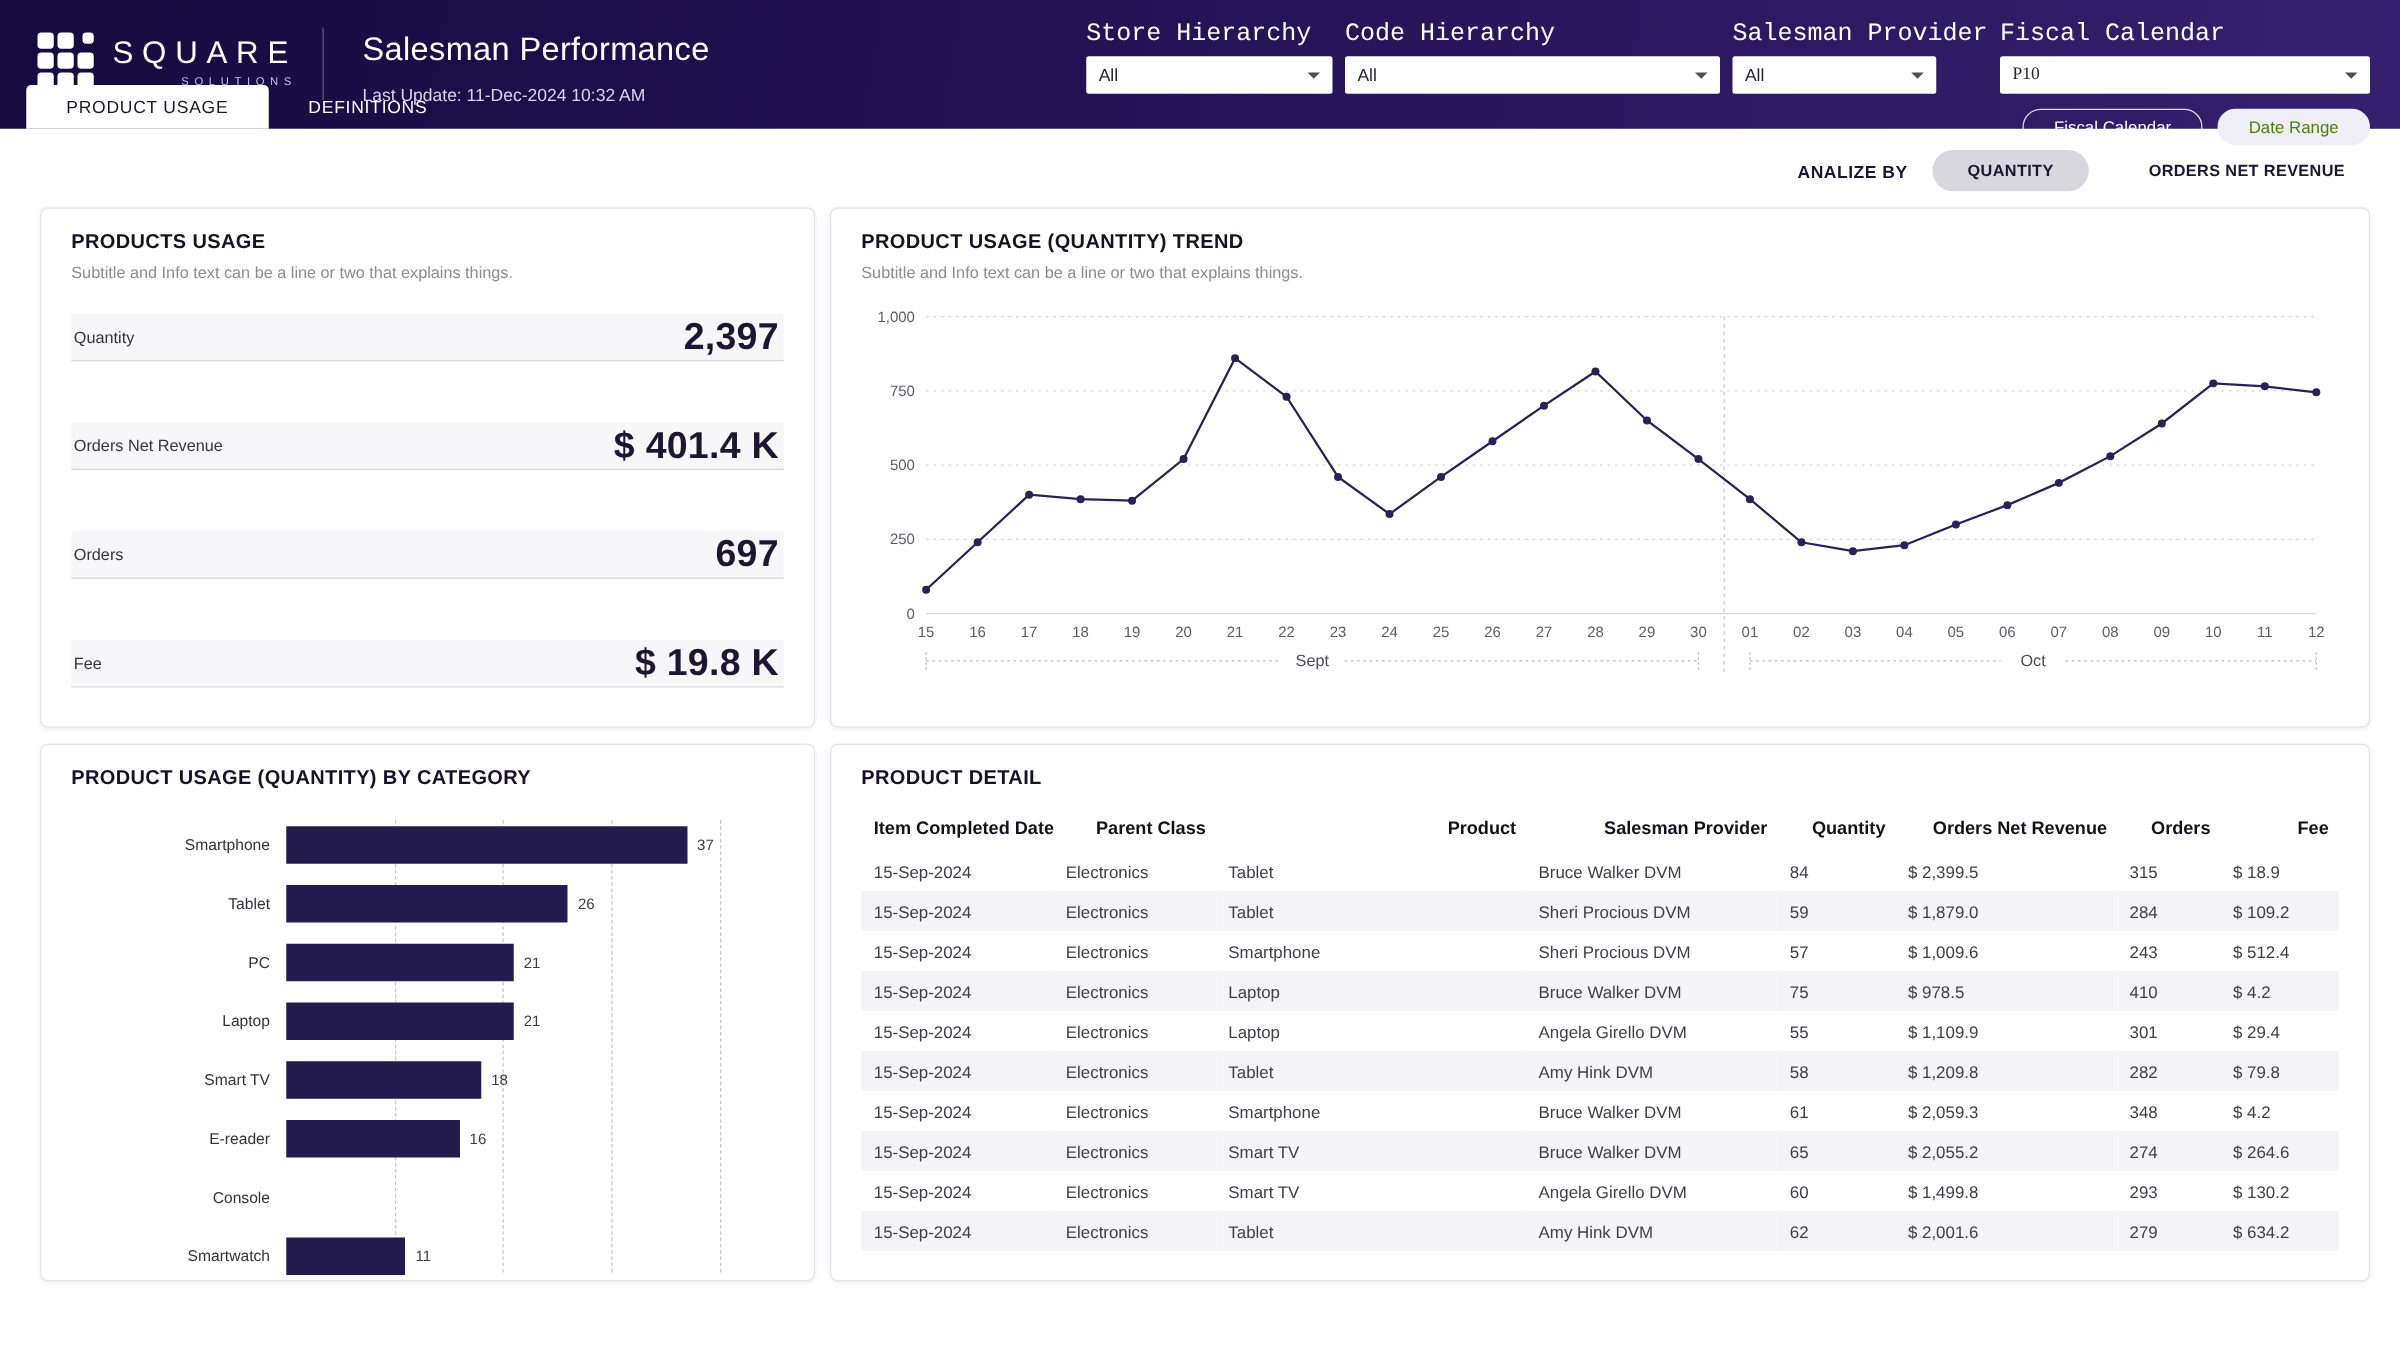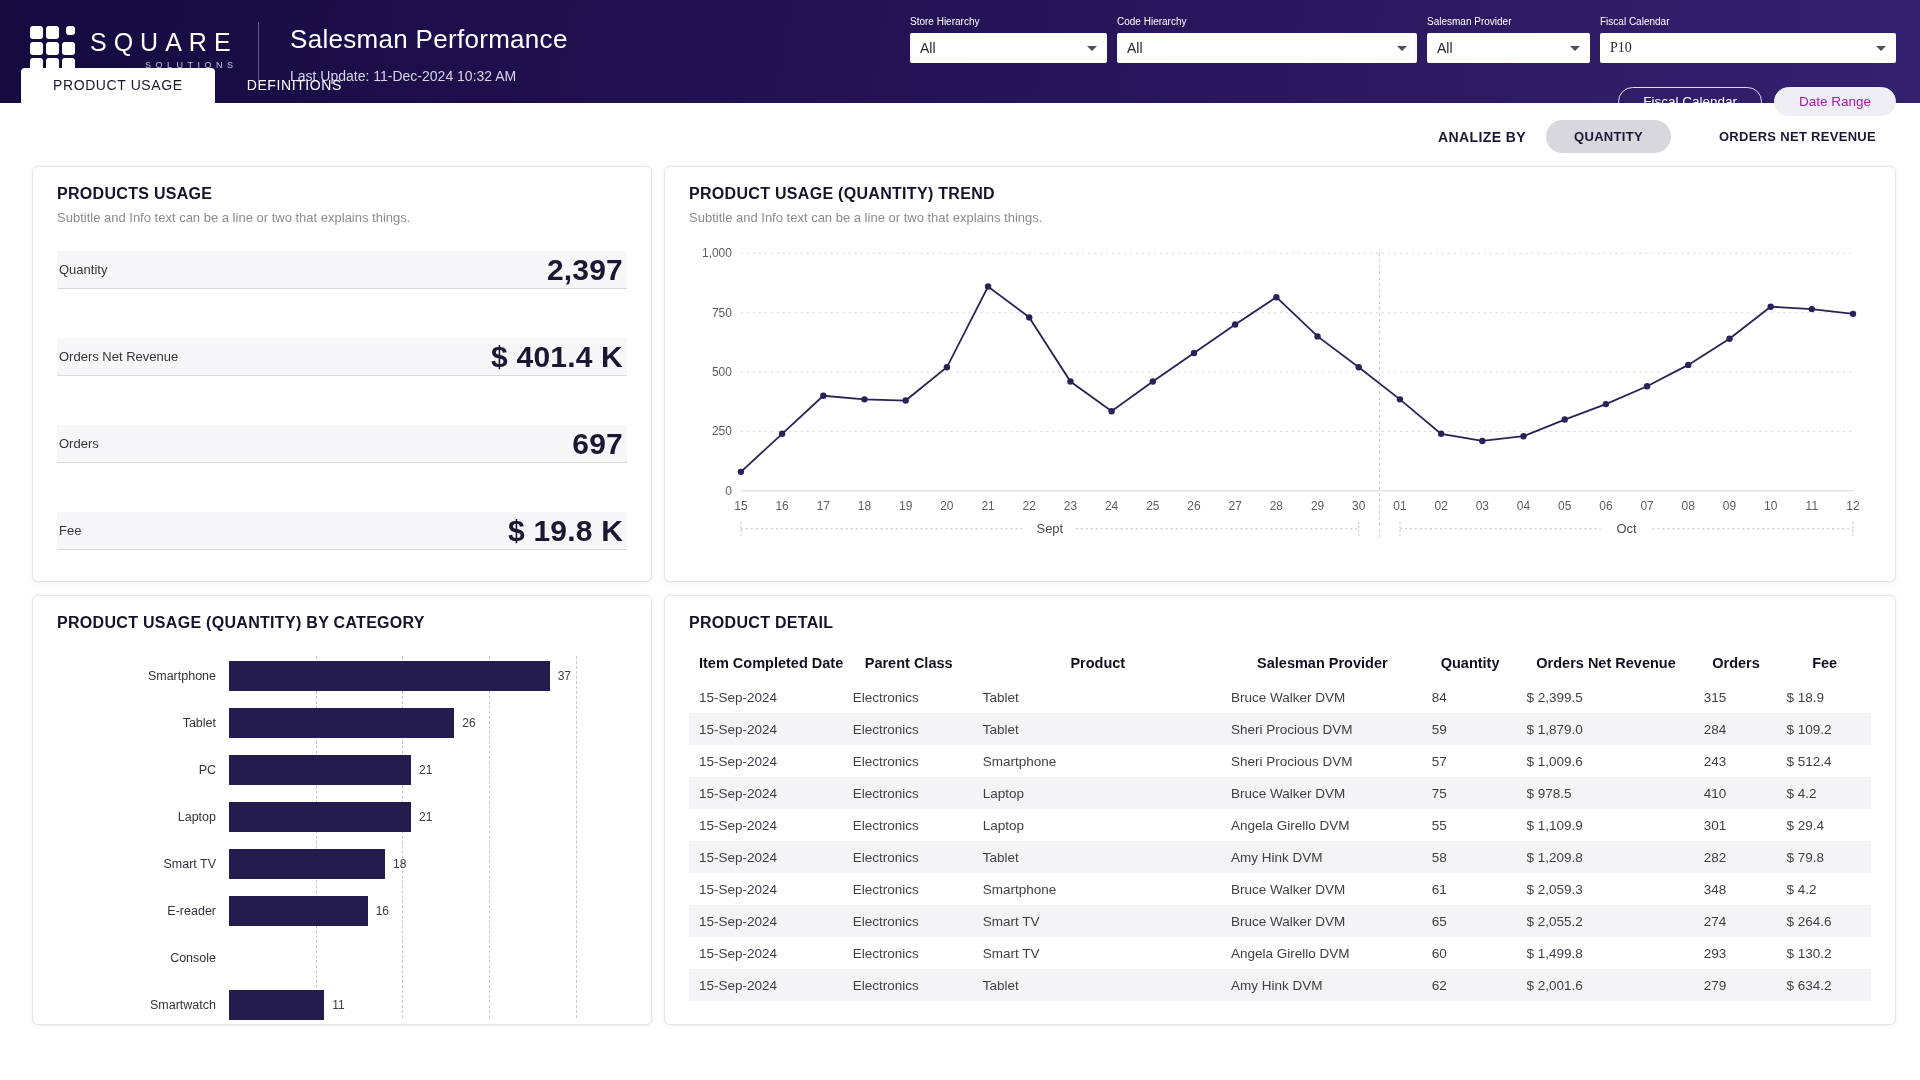--- a/index.html
+++ b/index.html
@@ -21,32 +21,32 @@
   .logo-tile { background: #ffffff; border-radius: 3px; }
   .logo-tile.small { width: 9px; height: 9px; align-self: start; justify-self: end; }
   .logo-name { font-size: 25px; letter-spacing: 7px; color: #ffffff; font-weight: 400; }
   .logo-tagline { font-size: 9px; letter-spacing: 4.5px; color: #c9c3e2; text-align: right; margin-top: 3px; }
   .header-divider { position: absolute; left: 258px; top: 22px; width: 1px; height: 58px; background: rgba(255,255,255,0.3); }
   .title-block { position: absolute; left: 290px; top: 24px; }
   .page-title { font-size: 26px; font-weight: 500; color: #ffffff; letter-spacing: 0.3px; }
   .last-update { font-size: 14px; color: #d9d4ec; margin-top: 13px; }
 
   .filters { position: absolute; right: 24px; top: 16px; display: flex; gap: 10px; }
-  .filter-label { font-size: 10px; color: #ffffff; margin-bottom: 6px; display: block; }
+  .filter-label { font-size: 20px; color: #ffffff; margin-bottom: 6px; display: block; font-family: Liberation Mono, monospace; }
   .filter-select {
     height: 30px; background: #ffffff; border-radius: 2px; display: flex; align-items: center;
     justify-content: space-between; padding: 0 10px; font-size: 14px; color: #26262e; cursor: pointer;
   }
   .f1 { width: 197px; } .f2 { width: 300px; } .f3 { width: 163px; } .f4 { width: 296px; font-family: Liberation Serif, serif; }
   .chevron { width: 0; height: 0; border-left: 5px solid transparent; border-right: 5px solid transparent; border-top: 5px solid #4f4f58; }
 
   .action-buttons { position: absolute; right: 24px; top: 87px; display: flex; gap: 12px; }
   .btn { font-family: inherit; font-size: 13.5px; border-radius: 16px; padding: 6px 24px; cursor: pointer; }
   .btn-outline { background: transparent; border: 1px solid rgba(255,255,255,0.85); color: #ffffff; }
-  .btn-light { background: #efeef4; border: 1px solid #efeef4; color: #a21caf; }
+  .btn-light { background: #efeef4; border: 1px solid #efeef4; color: #4d7c0f; }
 
   .tabs { position: absolute; left: 21px; bottom: 0; display: flex; }
   .tab {
     padding: 0 32px; height: 35px; line-height: 35px; font-size: 14px; letter-spacing: 0.6px;
     color: #ffffff; cursor: pointer;
   }
   .tab.active { background: #ffffff; color: #1c1633; border-radius: 4px 4px 0 0; font-weight: 500; }
 
   
   .analyze-row { display: flex; justify-content: flex-end; align-items: center; gap: 20px; padding: 17px 16px 13px 28px; }
@@ -92,21 +92,21 @@
   .bar-gridline { position: absolute; top: 0; bottom: 0; border-left: 1px dashed #c7c7d0; }
   .bar-row { display: flex; align-items: center; height: 47px; position: relative; }
   .bar-label { width: 172px; padding-right: 13px; text-align: right; font-size: 12.5px; color: #33333c; }
   .bar-track { flex: 1; margin-right: 34px; display: flex; align-items: center; height: 30px; }
   .bar-fill { height: 100%; background: #241c4e; }
   .bar-value { font-size: 12px; color: #3c3c44; margin-left: 8px; }
 
   
   .detail-table { width: 100%; border-collapse: collapse; table-layout: fixed; margin-top: 13px; }
   .detail-table th {
-    text-align: center; font-size: 14.5px; font-weight: 700; color: #15101f;
+    text-align: right; font-size: 14.5px; font-weight: 700; color: #15101f;
     padding: 10px 8px 10px 10px; white-space: nowrap; overflow: hidden;
   }
   .detail-table td {
     font-size: 13.5px; color: #3e3e48; padding: 8.5px 8px 8.5px 10px;
     white-space: nowrap; overflow: hidden;
   }
   .detail-table tbody tr:nth-child(even) { background: #f4f4f7; }
 </style>
 </head>
 <body>

